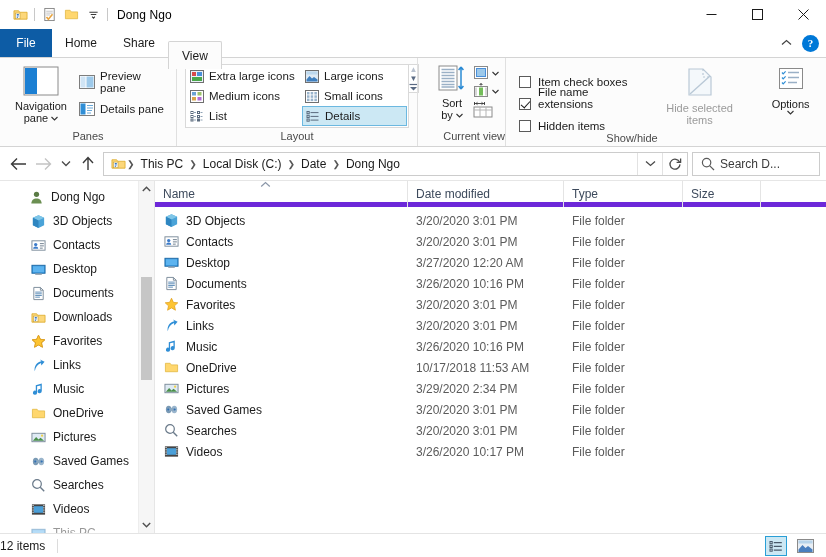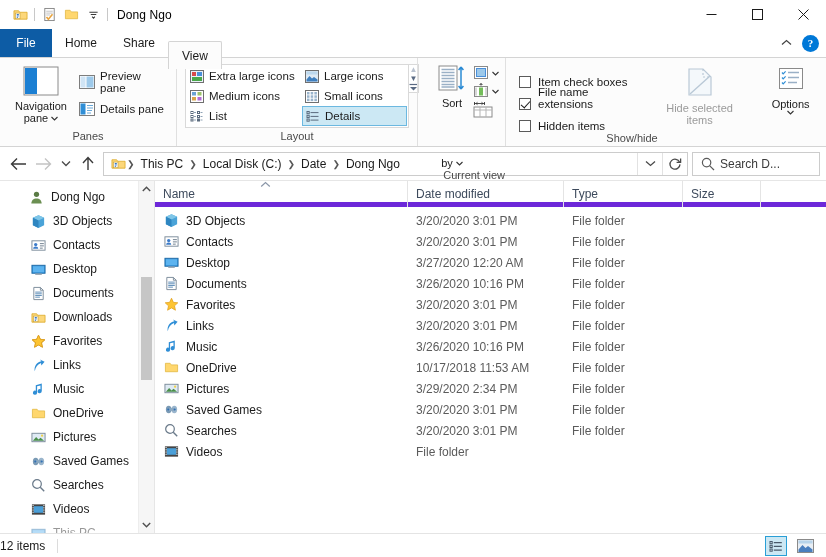--- a/index.html
+++ b/index.html
@@ -376,21 +376,21 @@
           <span class="glyph">
             <svg width="30" height="28" viewBox="0 0 30 28">
               <rect x="2" y="1" width="18" height="24" fill="#fff" stroke="#8a8a8a"></rect>
               <g stroke="#9ab0c6" stroke-width="1.4">
                   <path d="M4.5 4.5h13M4.5 7.5h13M4.5 10.5h13M4.5 13.5h13M4.5 16.5h13M4.5 19.5h13M4.5 22h13"></path>
                 </g>
               <path d="M24 2v22M24 2l-2.4 3M24 2l2.4 3M24 24l-2.4-3M24 24l2.4-3" fill="none" stroke="#2a8ad4" stroke-width="1.5"></path>
             </svg>
           </span>
           <span>Sort</span>
-          <span style="display:flex;align-items:center;gap:3px;margin-top:48px;">
+          <span style="display:flex;align-items:center;gap:3px;">
             <span>by</span>
             <span>
               <svg width="7" height="5" viewBox="0 0 7 5">
                   <path d="M0.5 1l3 3 3-3" fill="none" stroke="#333" stroke-width="1.1"></path>
                 </svg>
             </span>
           </span>
         </div>
         <div style="display:flex;flex-direction:column;padding-top:2px;gap:2px;">
           <div style="display:flex;align-items:center;gap:2px;">
@@ -926,20 +926,21 @@
                     <rect x="1.6" y="10.4" width="1.2" height="1.2"></rect>
                     <rect x="13.2" y="3.2" width="1.2" height="1.2"></rect>
                     <rect x="13.2" y="5.6" width="1.2" height="1.2"></rect>
                     <rect x="13.2" y="8" width="1.2" height="1.2"></rect>
                     <rect x="13.2" y="10.4" width="1.2" height="1.2"></rect>
                   </g>
                 </svg>
             </span>
             <span>Videos</span>
           </div>
+          <div class="cell date">3/26/2020 10:17 PM</div>
           <div class="cell type">File folder</div>
           <div class="cell size"></div>
         </div>
 
       </div>
     </div>
   </div>
 
   <div class="statusbar">
     <span>12 items</span>

